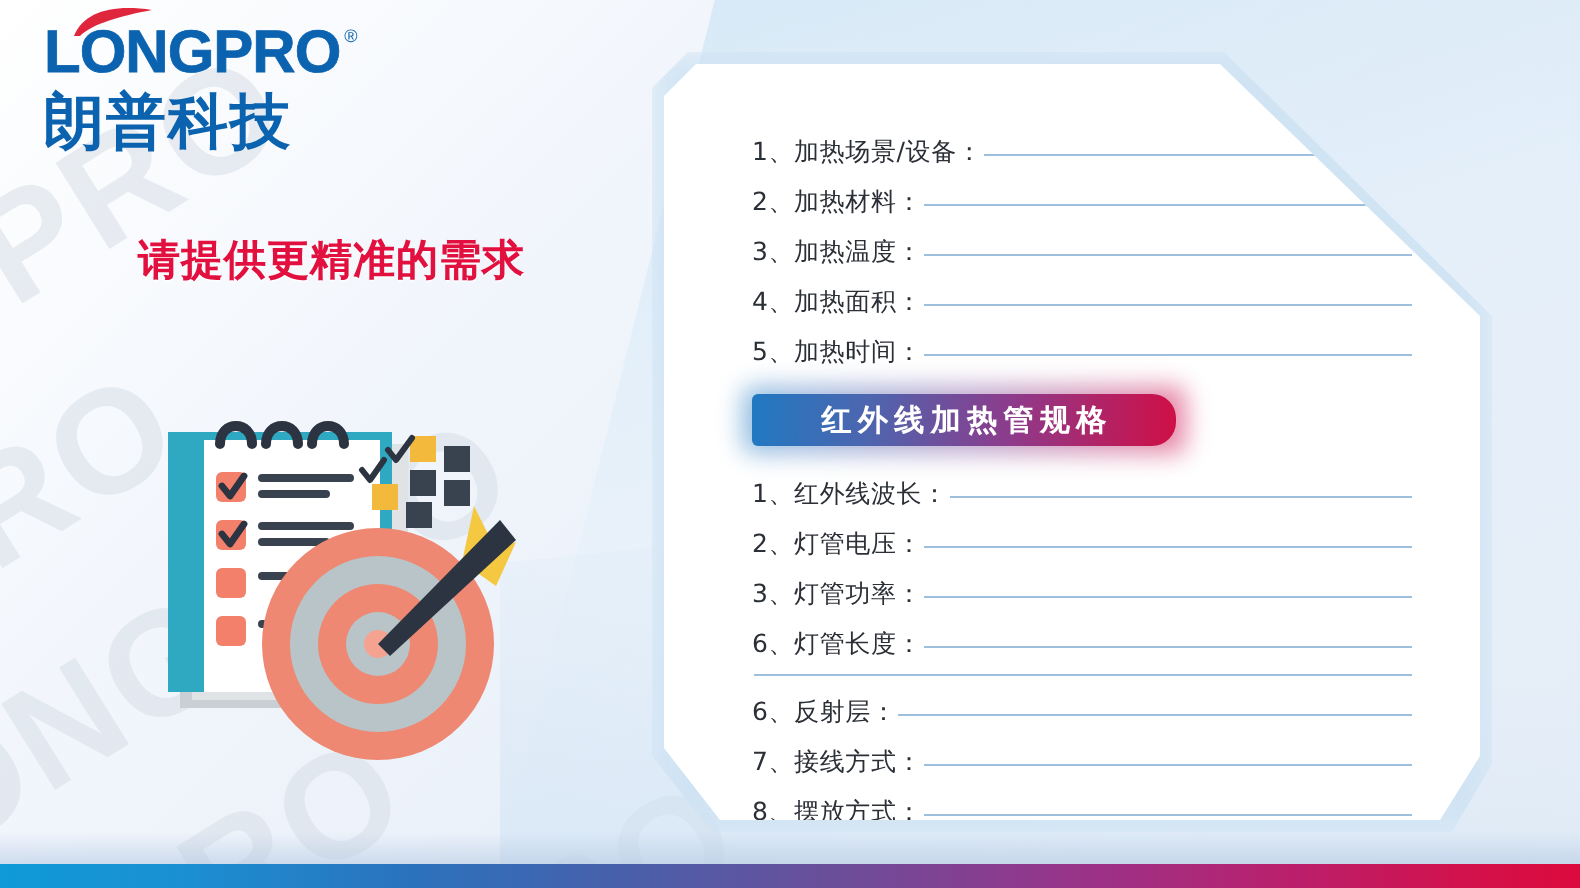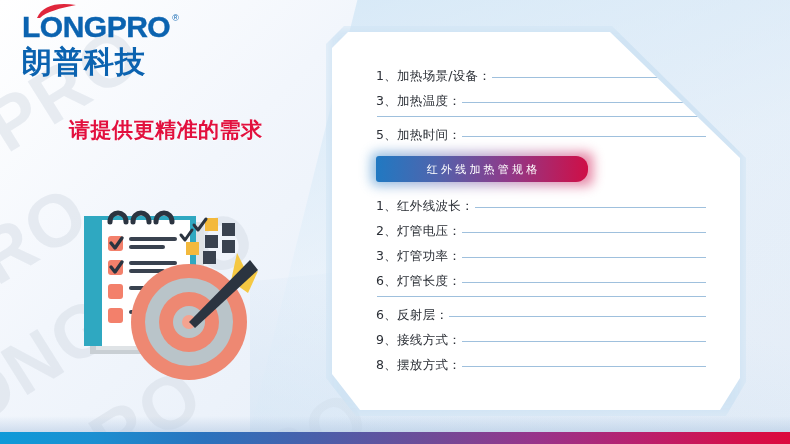--- a/index.html
+++ b/index.html
@@ -207,22 +207,22 @@
     height: 26px;
     background: linear-gradient(92deg, #2079c2 0%, #4e65ae 28%, #8f3a8a 62%, #cf0f46 100%);
     border-radius: 3px 12px 12px 3px;
     display: flex;
     align-items: center;
     justify-content: center;
   }
   .banner-text {
     color: #ffffff;
     font-family: "DejaVu Sans", "Liberation Sans", sans-serif;
-    font-weight: normal;
-    font-size: 11px;
+    font-weight: bold;
+    font-size: 15px;
     letter-spacing: 3.2px;
     text-indent: 3.2px;
   }
 
   
   .bottom-bar {
     position: absolute;
     left: 0; bottom: 0;
     width: 790px; height: 12px;
     background: linear-gradient(90deg,
@@ -332,24 +332,29 @@
     <div class="panel">
 
       <div class="form-body">
 
         <div>
           <div class="form-row">
             <span class="row-label">1、加热场景/设备：</span>
             <span class="row-line"></span>
           </div>
           <div class="form-row">
+            <span class="row-label">2、加热材料：</span>
+            <span class="row-line"></span>
+          </div>
+          <div class="form-row">
             <span class="row-label">3、加热温度：</span>
             <span class="row-line"></span>
           </div>
           <div class="form-row">
+            <span class="row-label">4、加热面积：</span>
             <span class="row-line"></span>
           </div>
           <div class="form-row">
             <span class="row-label">5、加热时间：</span>
             <span class="row-line"></span>
           </div>
         </div>
 
         <div class="banner-wrap">
           <div class="banner-glow"></div>
@@ -376,21 +381,21 @@
             <span class="row-line"></span>
           </div>
           <div class="form-row">
             <span class="row-line"></span>
           </div>
           <div class="form-row">
             <span class="row-label">6、反射层：</span>
             <span class="row-line"></span>
           </div>
           <div class="form-row">
-            <span class="row-label">9、接线方式：</span>
+            <span class="row-label">7、接线方式：</span>
             <span class="row-line"></span>
           </div>
           <div class="form-row">
             <span class="row-label">8、摆放方式：</span>
             <span class="row-line"></span>
           </div>
         </div>
 
       </div>
     </div>

